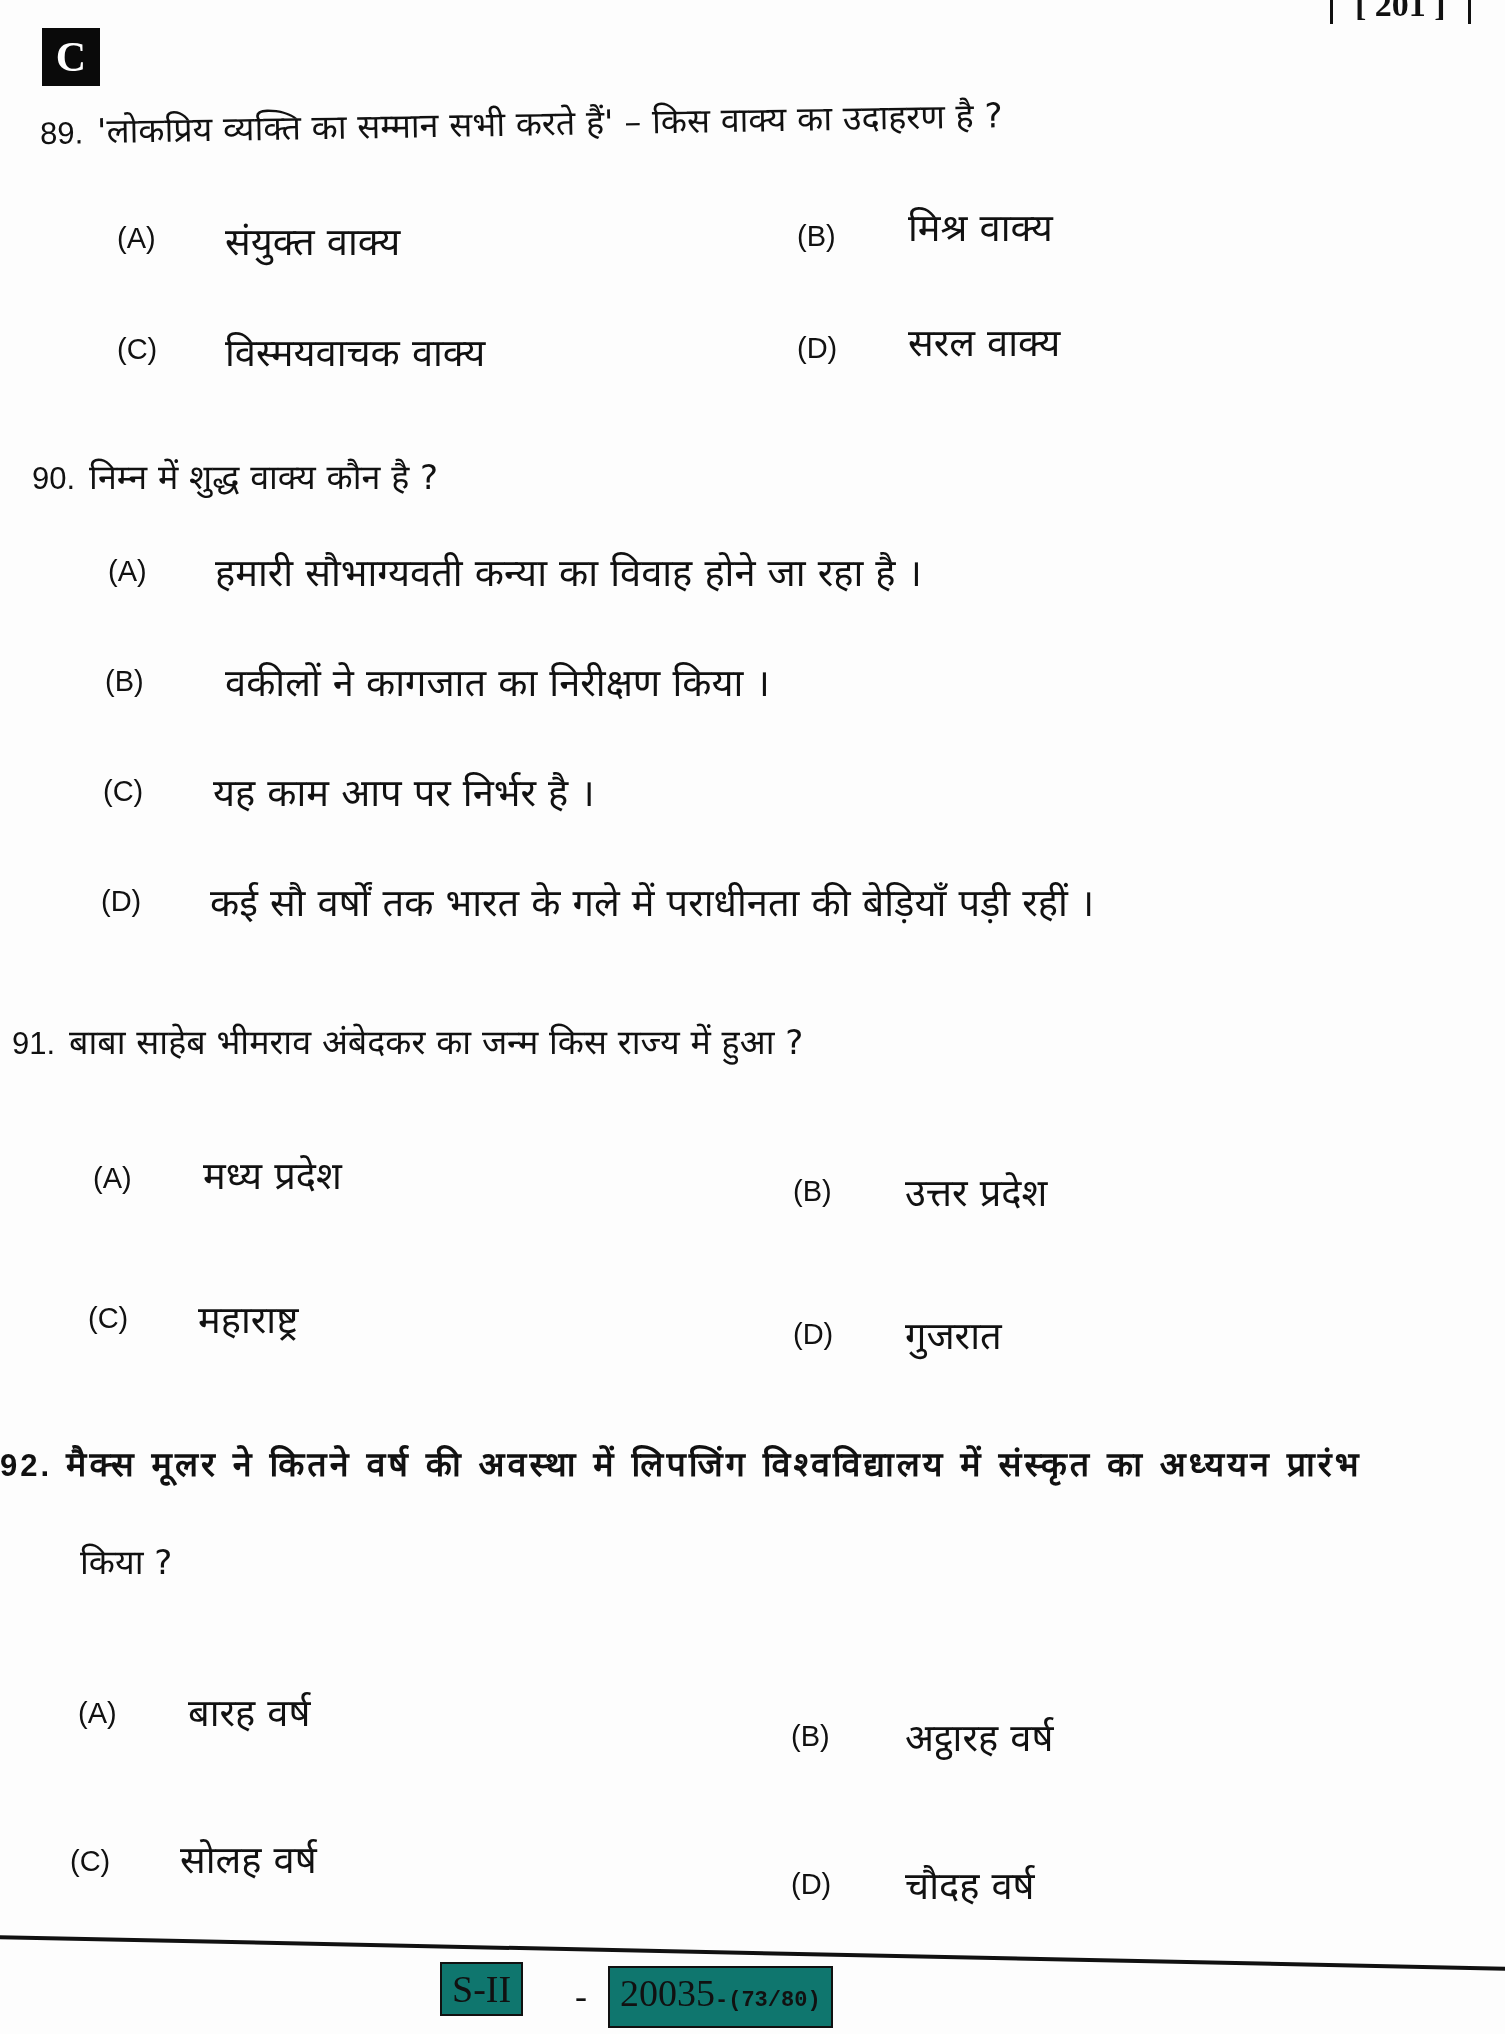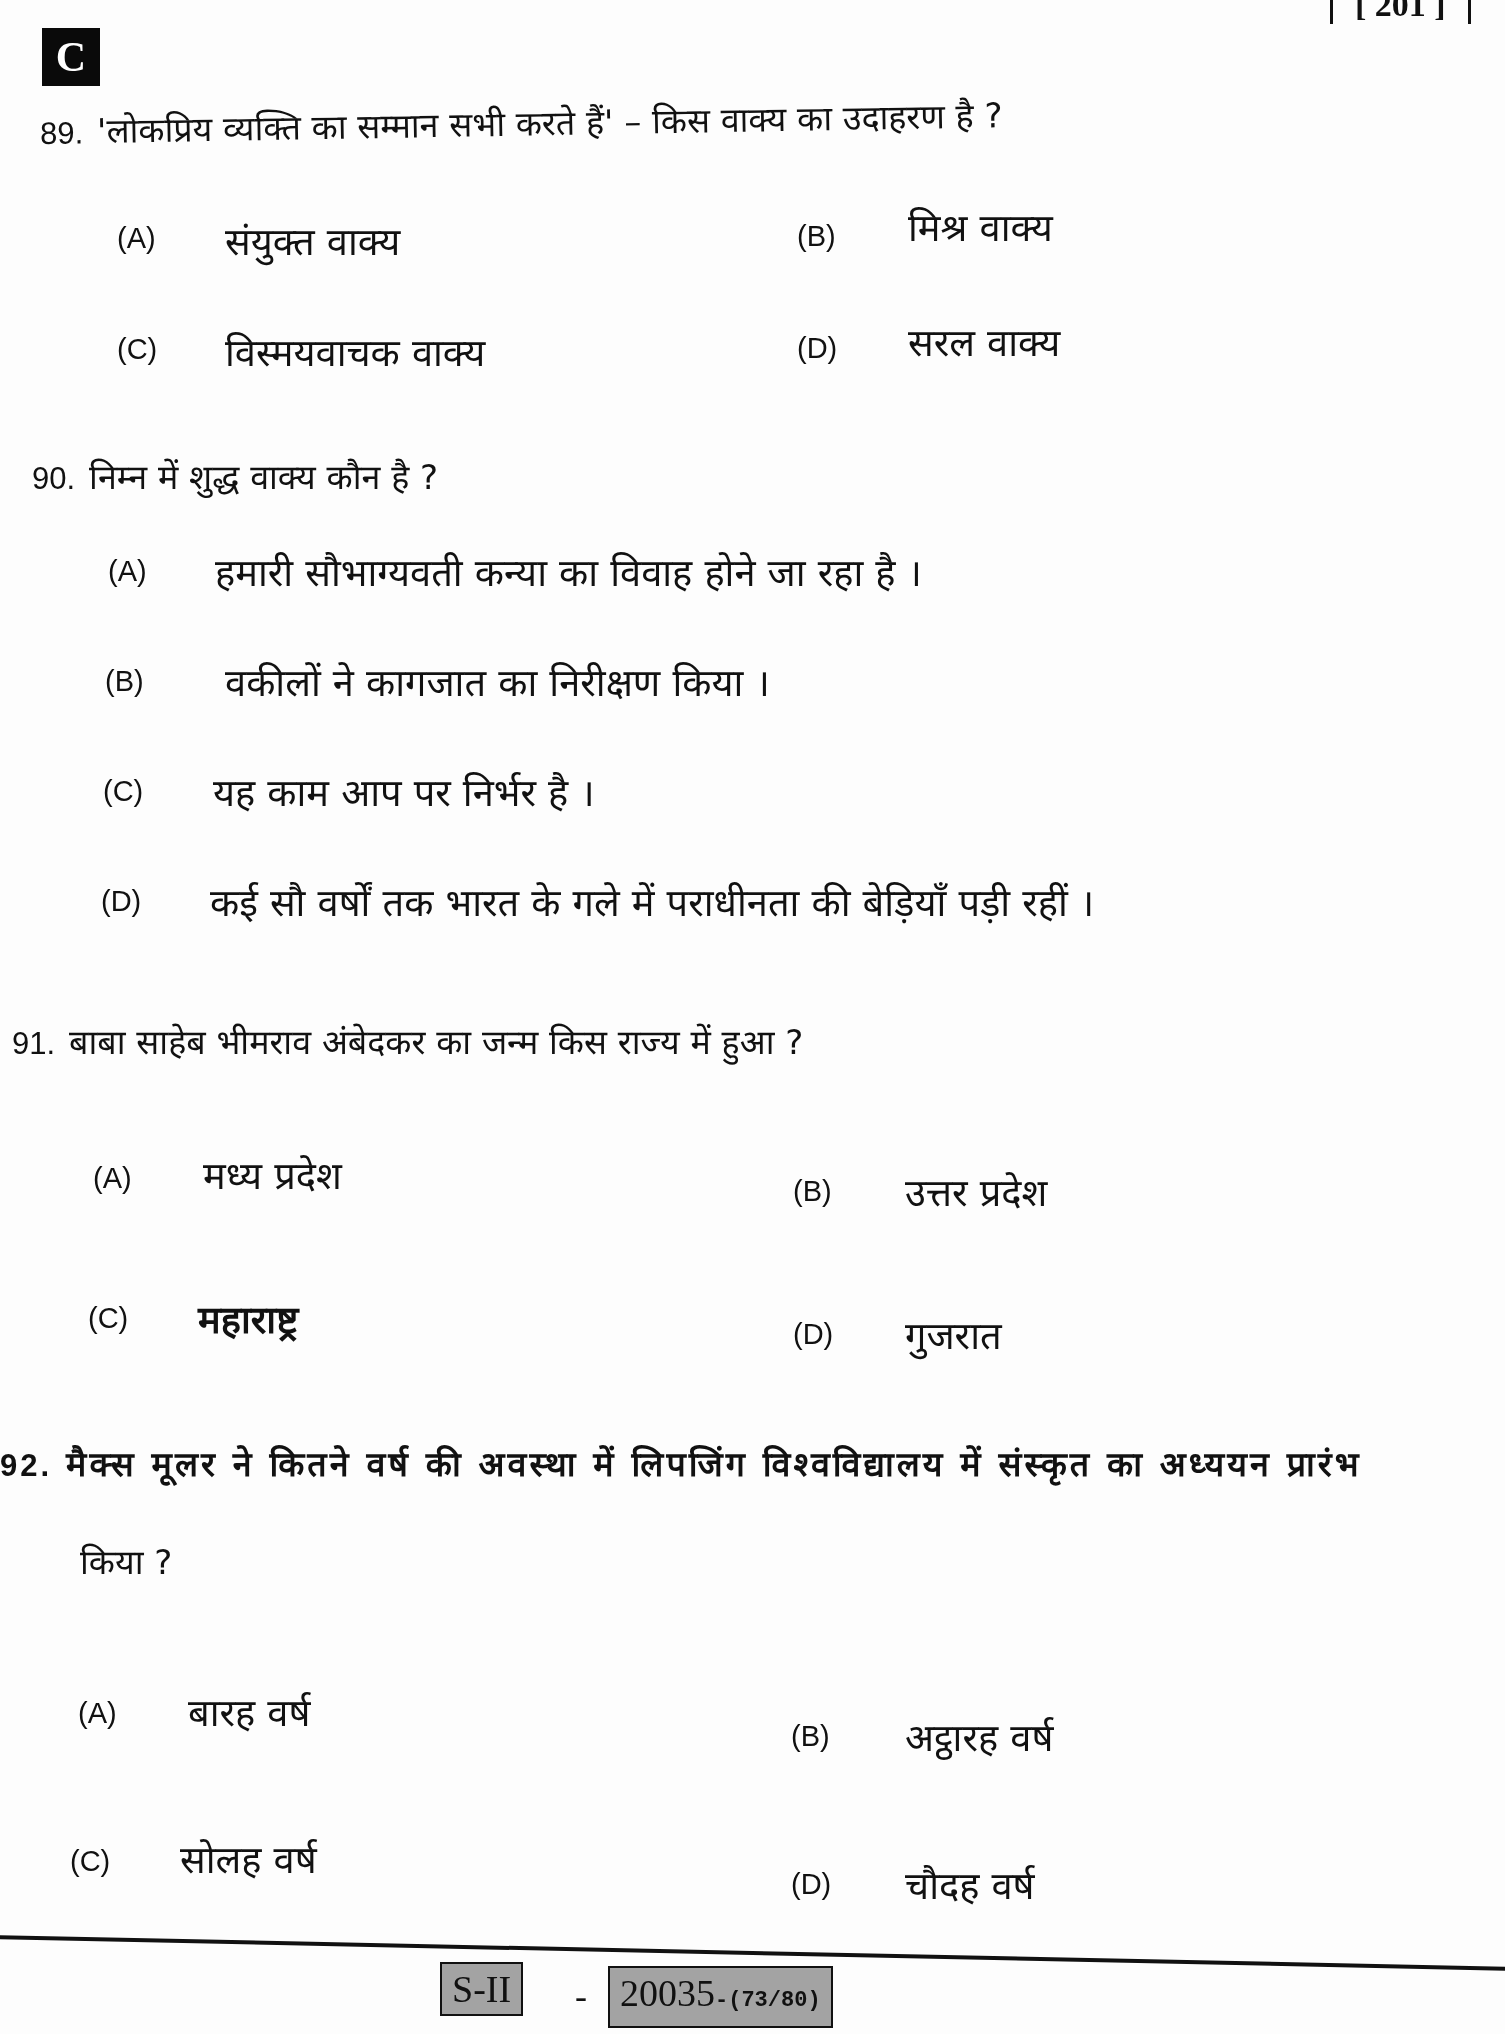--- a/index.html
+++ b/index.html
@@ -21,21 +21,21 @@
   .q { font-size:34px; }
   .qnum { font-family:"Liberation Sans", sans-serif; font-size:31px; margin-right:14px; }
   .opt-label { font-family:"Liberation Sans", sans-serif; font-size:29px; }
   .opt-text { font-size:38px; }
   .rule {
     left:-10px; width:1530px; height:4px; background:#111; top:1935px;
     transform:rotate(1.2deg); transform-origin:left center;
   }
   .footer-box {
     border:2px solid #111; font-family:"Liberation Serif", serif; font-size:38px;
-    padding:2px 10px; line-height:46px; background:#a3a3a3;
+    padding:2px 10px; line-height:46px; background:#0f766e;
   }
   .footer-small { font-family:Liberation Mono, monospace; font-size:22px; font-weight:bold; }
   .dash { font-family:"Liberation Serif", serif; font-size:36px; }
 </style>
 </head>
 <body>
 
 <div class="abs page-num">[ 201 ]</div>
 <div class="abs set-box">C</div>
 
@@ -86,21 +86,21 @@
   <span class="opt-label">(A)</span>
 </div>
 <div class="abs opt-text" style="left:203px; top:1148px;">मध्य प्रदेश</div>
 <div class="abs" style="left:793px; top:1175px;">
   <span class="opt-label">(B)</span>
 </div>
 <div class="abs opt-text" style="left:905px; top:1165px;">उत्तर प्रदेश</div>
 <div class="abs" style="left:88px; top:1302px;">
   <span class="opt-label">(C)</span>
 </div>
-<div class="abs opt-text" style="left:198px; top:1292px;font-weight:bold;">महाराष्ट्र</div>
+<div class="abs opt-text" style="left:198px; top:1292px;">महाराष्ट्र</div>
 <div class="abs" style="left:793px; top:1318px;">
   <span class="opt-label">(D)</span>
 </div>
 <div class="abs opt-text" style="left:905px; top:1308px;">गुजरात</div>
 
 <div class="abs q" style="left:0px; top:1440px; letter-spacing:3px;font-weight:bold;">
   <span class="qnum">92.</span><span>मैक्स मूलर ने कितने वर्ष की अवस्था में लिपजिंग विश्वविद्यालय में संस्कृत का अध्ययन प्रारंभ</span>
 </div>
 <div class="abs q" style="left:80px; top:1538px;">किया ?</div>
 <div class="abs" style="left:78px; top:1697px;">

